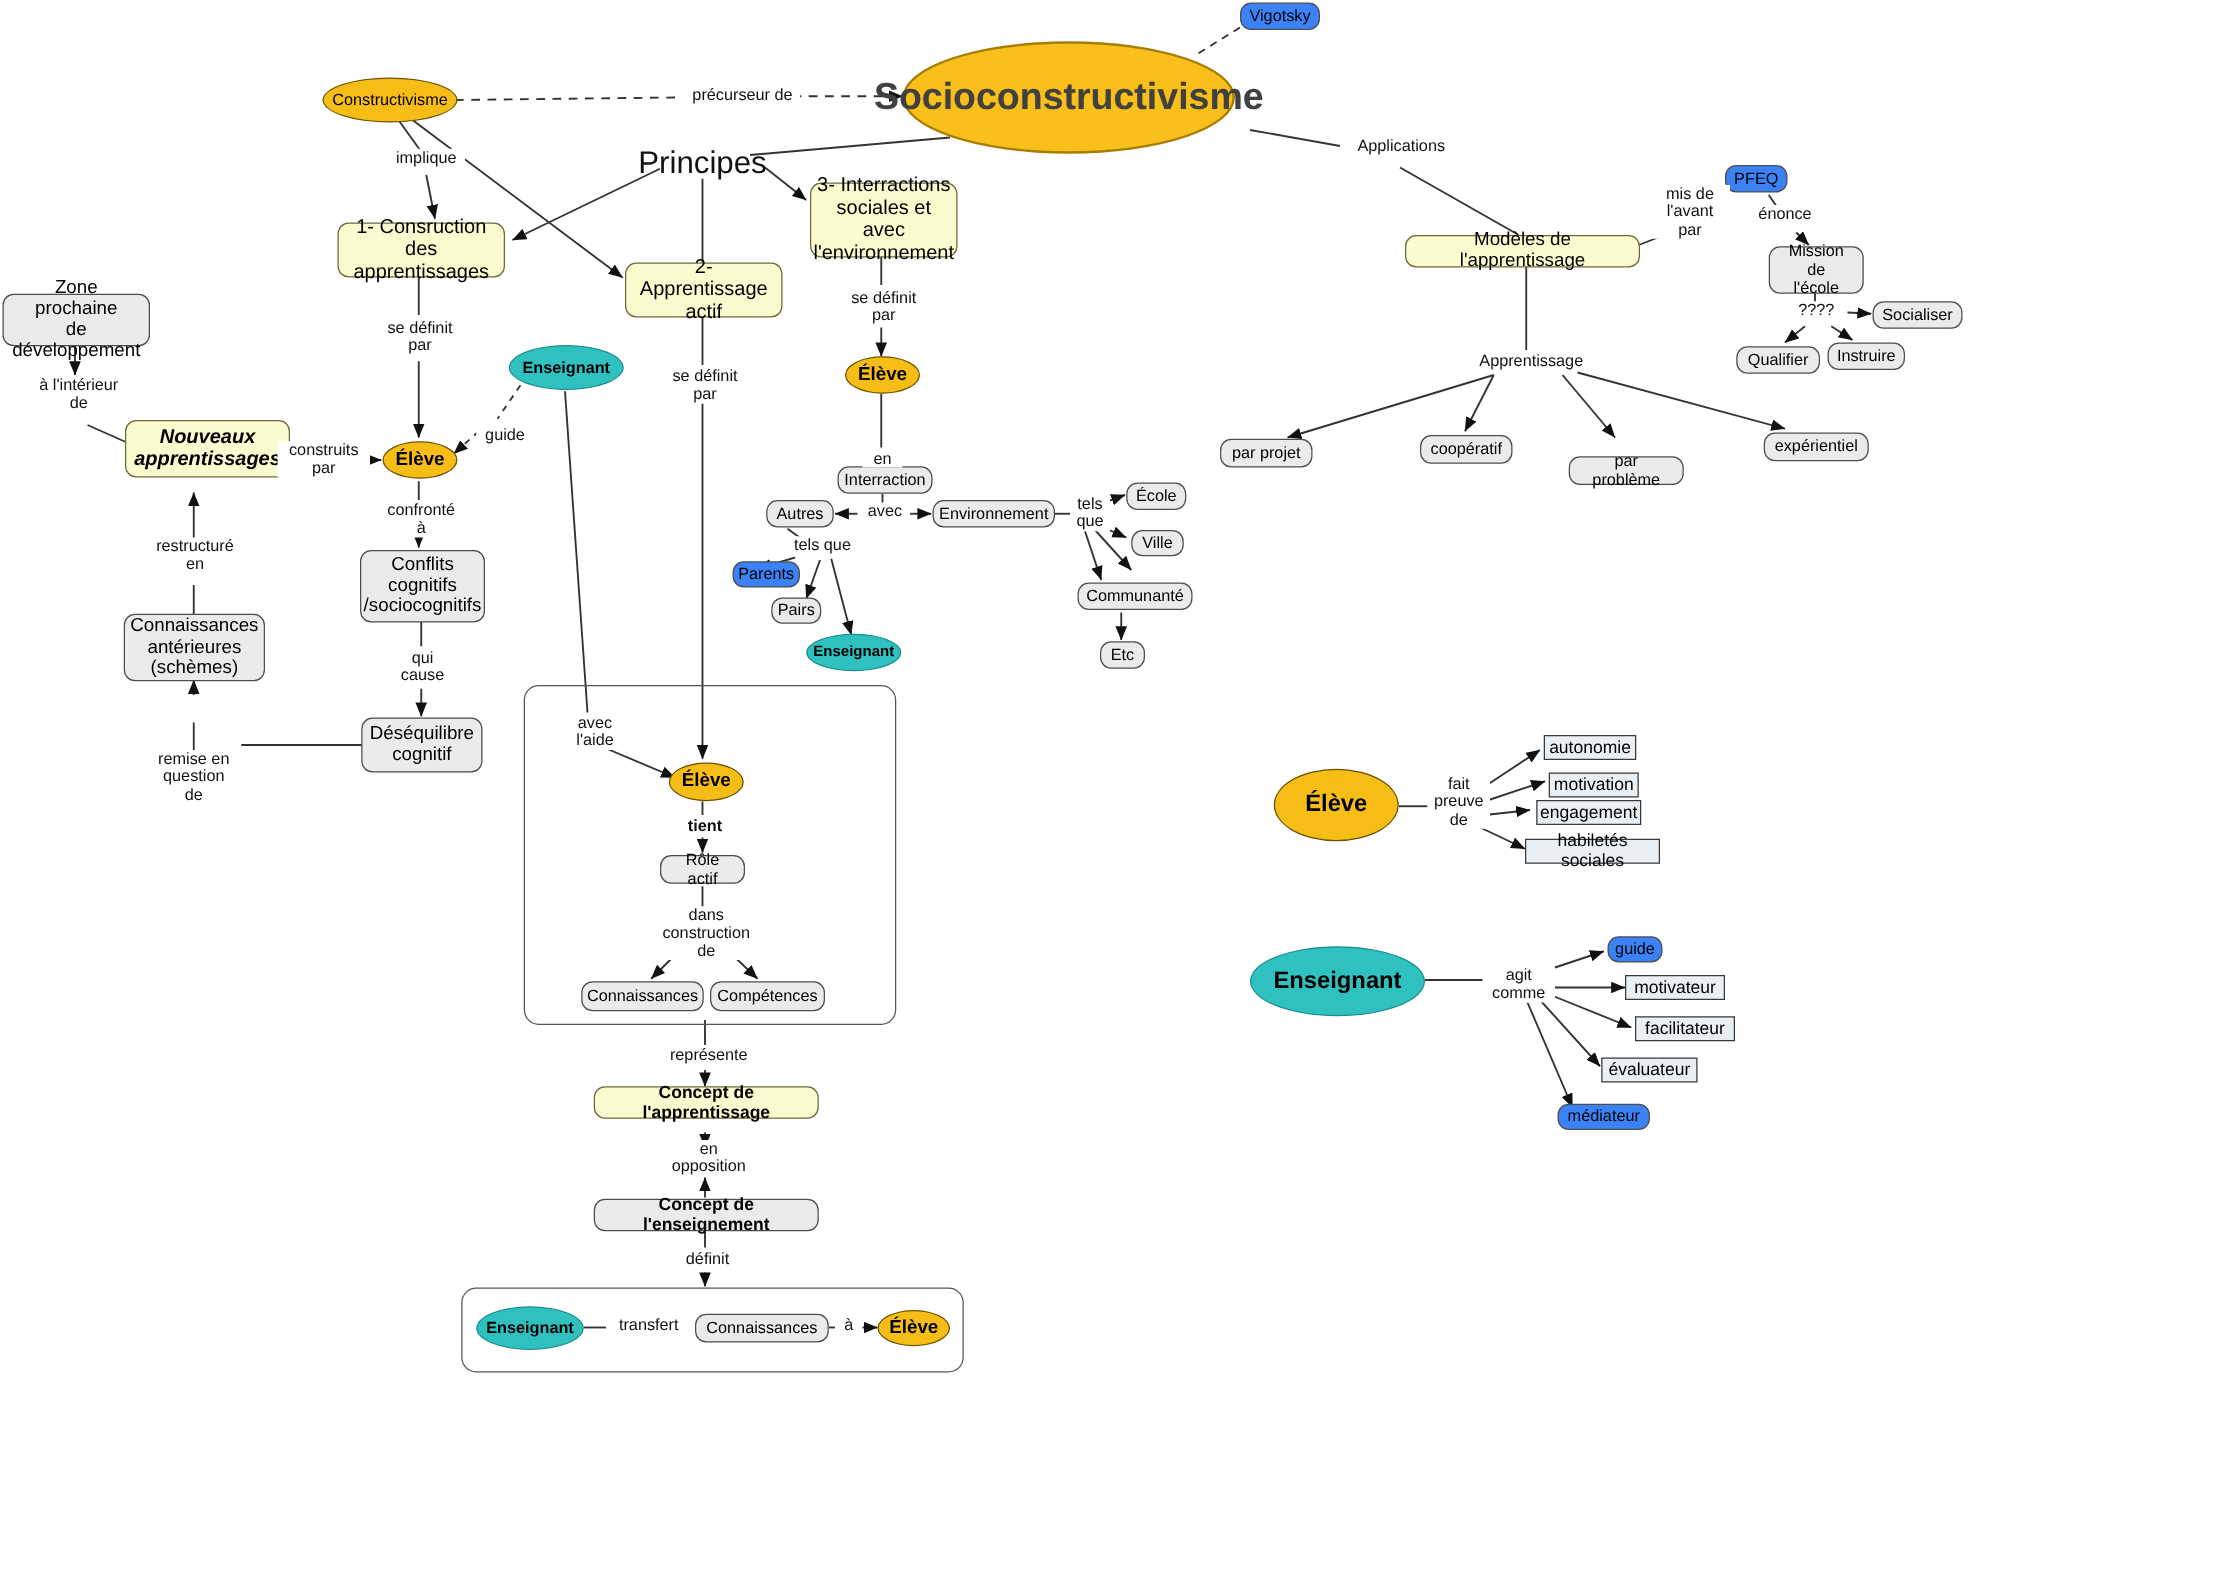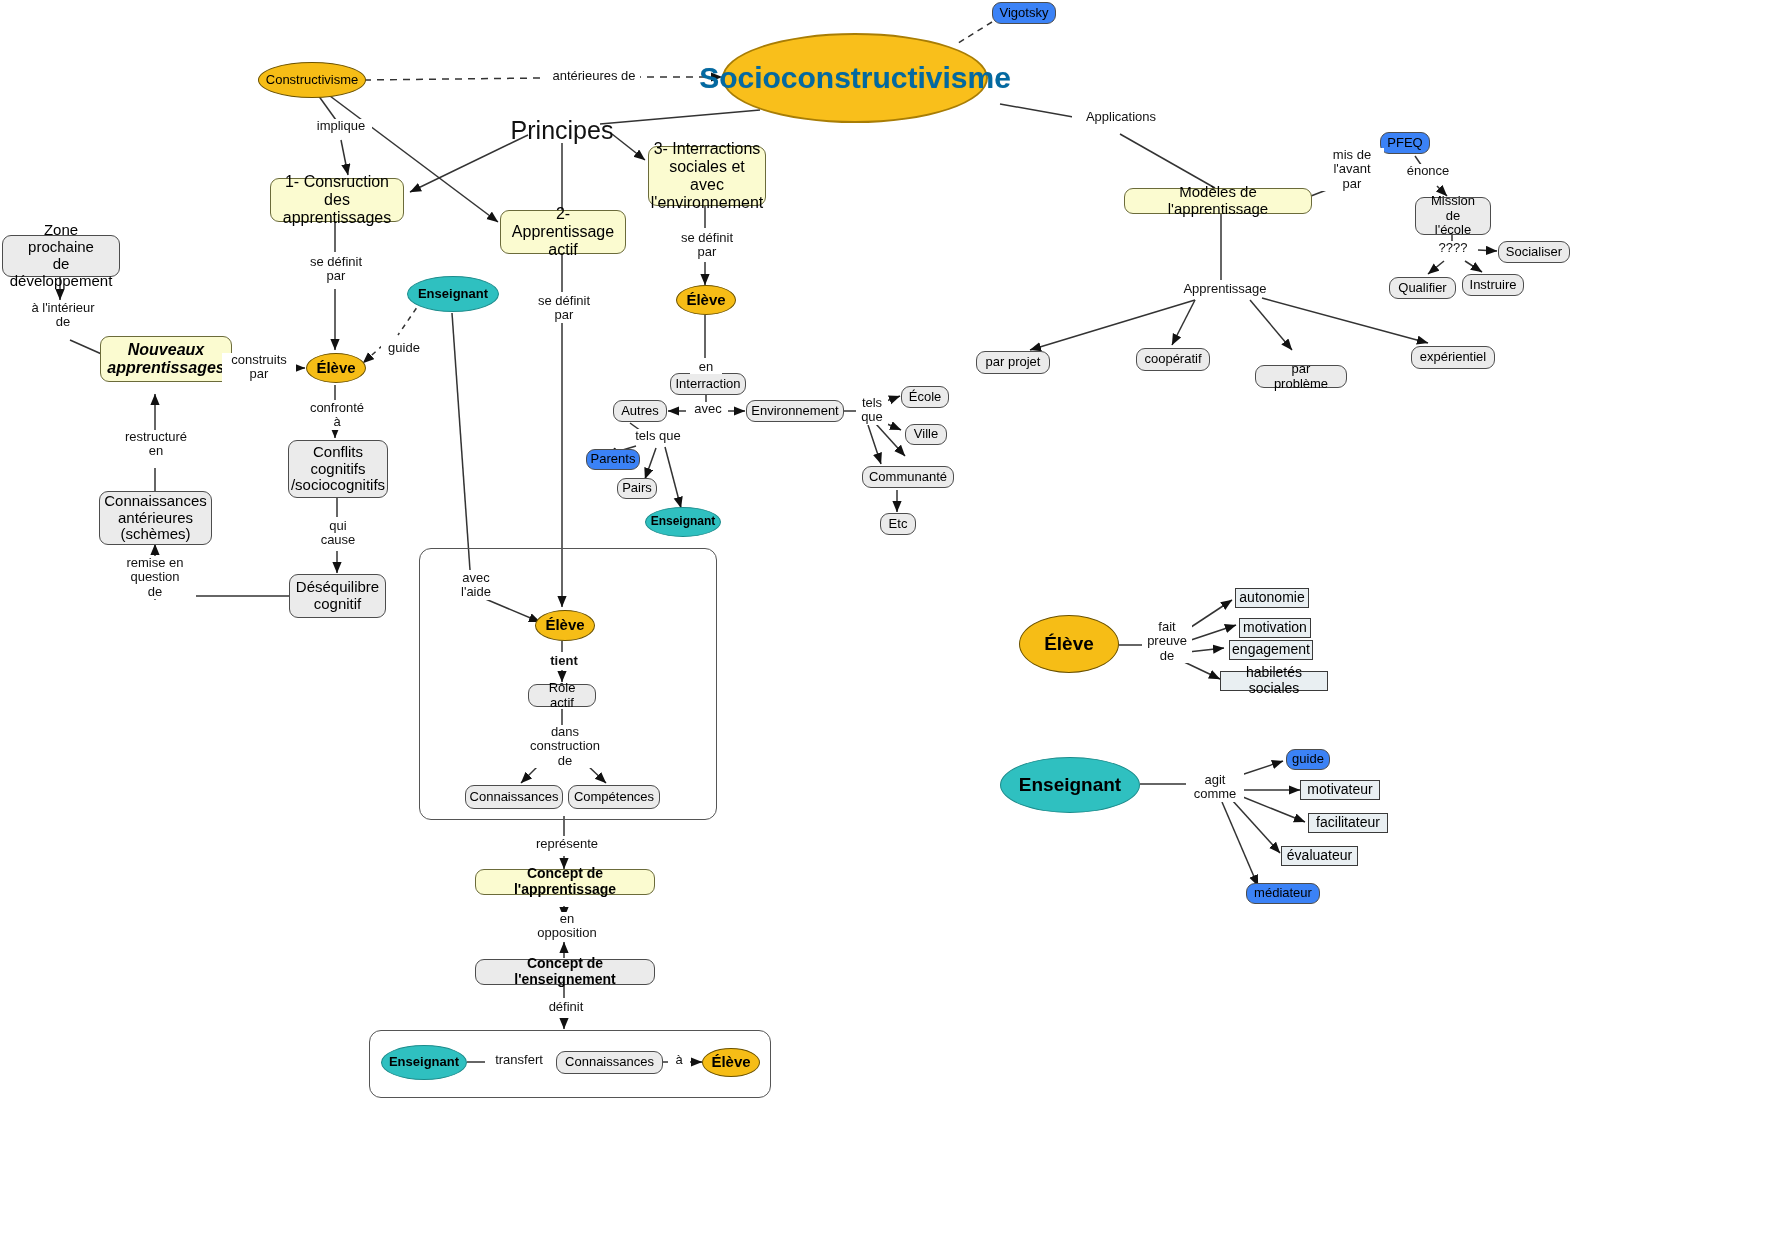--- a/index.html
+++ b/index.html
@@ -63,21 +63,21 @@
     font-weight:bold;
     font-size:15px;
   }
   .ell.teal{
     background:#2fc0c0;
     border-color:#1c8c8c;
   }
   .ell.big{
     background:#f9bf1b;
     border:2px solid #a87d05;
-    color:#0369a1;
+    color:#404040;
     font-size:30px;
     font-weight:bold;
     text-shadow:0 0 1px rgba(0,0,0,.15);
   }
   .plain{                    
     background:transparent;
     border:none;
     font-size:13px;
     color:#111;
   }
@@ -358,21 +358,21 @@
   <div class="node rr blue" style="left:1286px;top:749px;width:44px;height:21px;font-size:13px;">guide</div>
 
   <div class="node sq" style="left:1300px;top:780px;width:80px;height:20px;">motivateur</div>
 
   <div class="node sq" style="left:1308px;top:813px;width:80px;height:20px;">facilitateur</div>
 
   <div class="node sq" style="left:1281px;top:846px;width:77px;height:20px;">évaluateur</div>
 
   <div class="node rr blue" style="left:1246px;top:883px;width:74px;height:21px;font-size:13px;">médiateur</div>
 
-  <div class="lbl" style="left:548px;top:69px;width:90px;">antérieures de</div>
+  <div class="lbl" style="left:548px;top:69px;width:90px;">précurseur de</div>
 
   <div class="lbl" style="left:310px;top:119px;width:60px;">implique</div>
 
   <div class="lbl" style="left:1072px;top:110px;width:96px;">Applications</div>
 
   <div class="lbl" style="left:296px;top:255px;width:78px;">se définit
 par</div>
 
   <div class="lbl" style="left:524px;top:294px;width:78px;">se définit
 par</div>
@@ -382,21 +382,21 @@
 
   <div class="lbl" style="left:21px;top:301px;width:82px;">à l'intérieur
 de</div>
 
   <div class="lbl" style="left:222px;top:353px;width:72px;">construits
 par</div>
 
   <div class="lbl" style="left:114px;top:430px;width:82px;">restructuré
 en</div>
 
-  <div class="lbl" style="left:114px;top:556px;width:80px;">remise en
+  <div class="lbl" style="left:114px;top:600px;width:80px;">remise en
 question
 de</div>
 
   <div class="lbl" style="left:300px;top:401px;width:72px;">confronté
 à</div>
 
   <div class="lbl" style="left:308px;top:519px;width:58px;">qui
 cause</div>
 
   <div class="lbl" style="left:381px;top:341px;width:44px;">guide</div>

